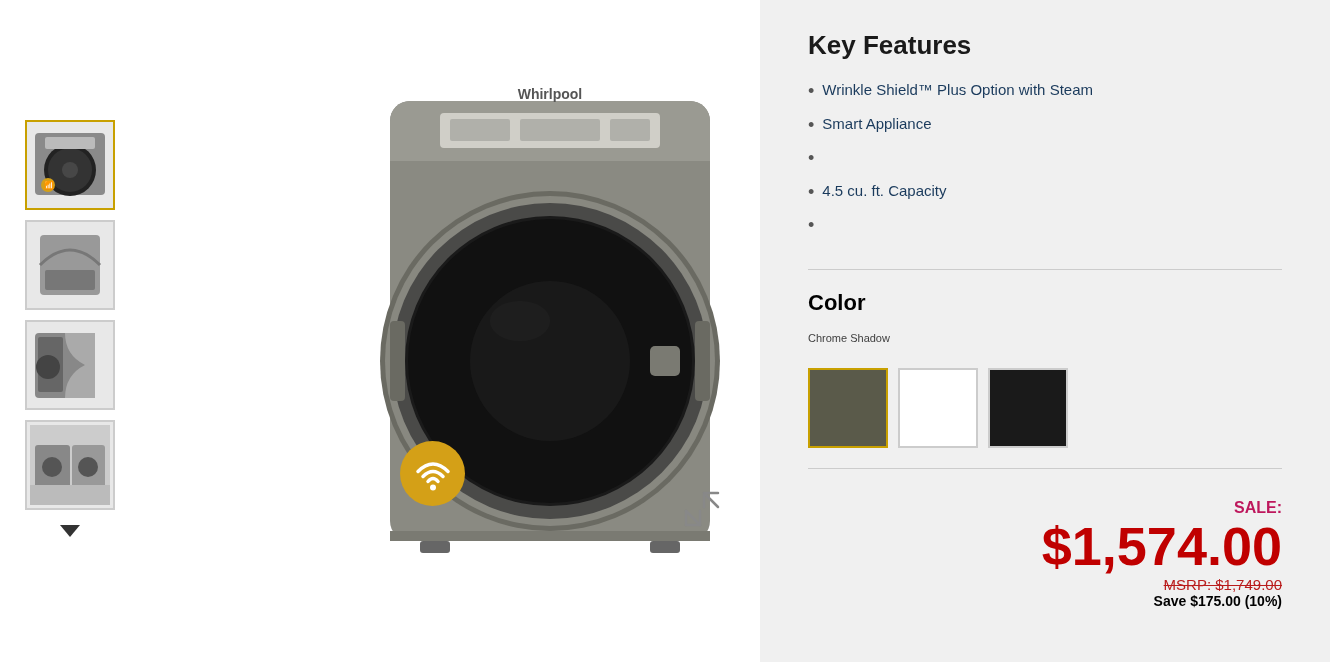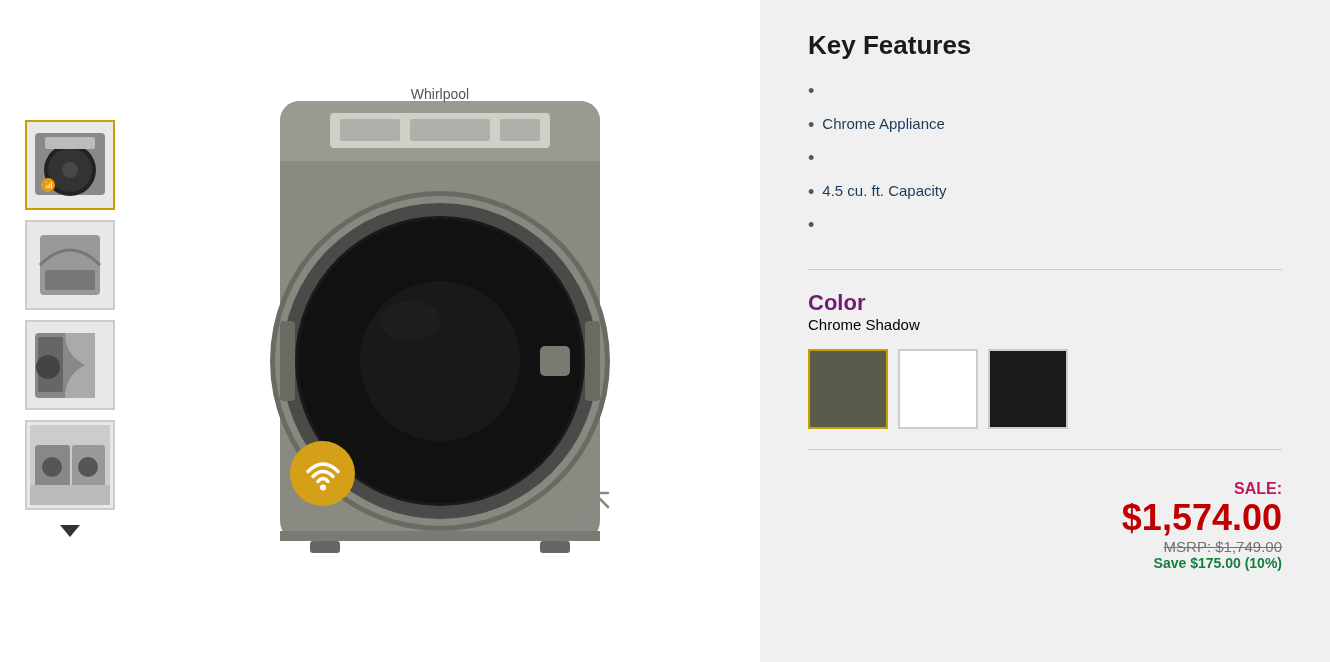--- a/index.html
+++ b/index.html
@@ -65,22 +65,23 @@
       border-right: 10px solid transparent;
       border-top: 12px solid #333;
     }
 
     
     .main-image-area {
       flex: 1;
       position: relative;
       display: flex;
       align-items: center;
-      justify-content: center;
+      justify-content: flex-end;
       height: 100%;
+      font-weight: bold;
     }
 
     
     .dryer-container {
       position: relative;
       width: 380px;
       height: 520px;
     }
 
     
@@ -152,28 +153,28 @@
 
     .divider {
       border: none;
       border-top: 1px solid #ccc;
       margin: 20px 0;
     }
 
     .color-section h3 {
       font-size: 22px;
       font-weight: bold;
-      color: #701a75;
-      margin-bottom: 0;
-    }
-
-    .color-name {
-      font-size: 15px;
       color: #000000;
       margin-bottom: 16px;
+    }
+
+    .color-name {
+      font-size: 11px;
+      color: #404040;
+      margin-bottom: 24px;
     }
 
     .color-swatches {
       display: flex;
       gap: 10px;
     }
 
     .color-swatch {
       width: 80px;
       height: 80px;
@@ -202,35 +203,35 @@
       padding-top: 10px;
     }
 
     .sale-label {
       font-size: 16px;
       font-weight: bold;
       color: #be185d;
     }
 
     .sale-price {
-      font-size: 36px;
+      font-size: 54px;
       font-weight: bold;
       color: #c00000;
       line-height: 1.1;
     }
 
     .msrp-price {
       font-size: 15px;
-      color: #737373;
+      color: #b91c1c;
       text-decoration: line-through;
     }
 
     .save-text {
       font-size: 14px;
-      color: #15803d;
+      color: #000000;
       font-weight: bold;
     }
   </style>
 </head>
 <body>
 
 <div class="left-panel">
 
   <div class="thumbnail-sidebar">
 
@@ -351,24 +352,25 @@
   </div>
 </div>
 
 <div class="right-panel">
 
   <div class="key-features-section">
     <h2>Key Features</h2>
     <ul class="feature-list">
       <li>
         <span class="feature-bullet">•</span>
+        <span>Wrinkle Shield™ Plus Option with Steam</span>
       </li>
       <li>
         <span class="feature-bullet">•</span>
-        <span>Chrome Appliance</span>
+        <span>Smart Appliance</span>
       </li>
       <li>
         <span class="feature-bullet">•</span>
       </li>
       <li>
         <span class="feature-bullet">•</span>
         <span>4.5 cu. ft. Capacity</span>
       </li>
       <li>
         <span class="feature-bullet">•</span>

